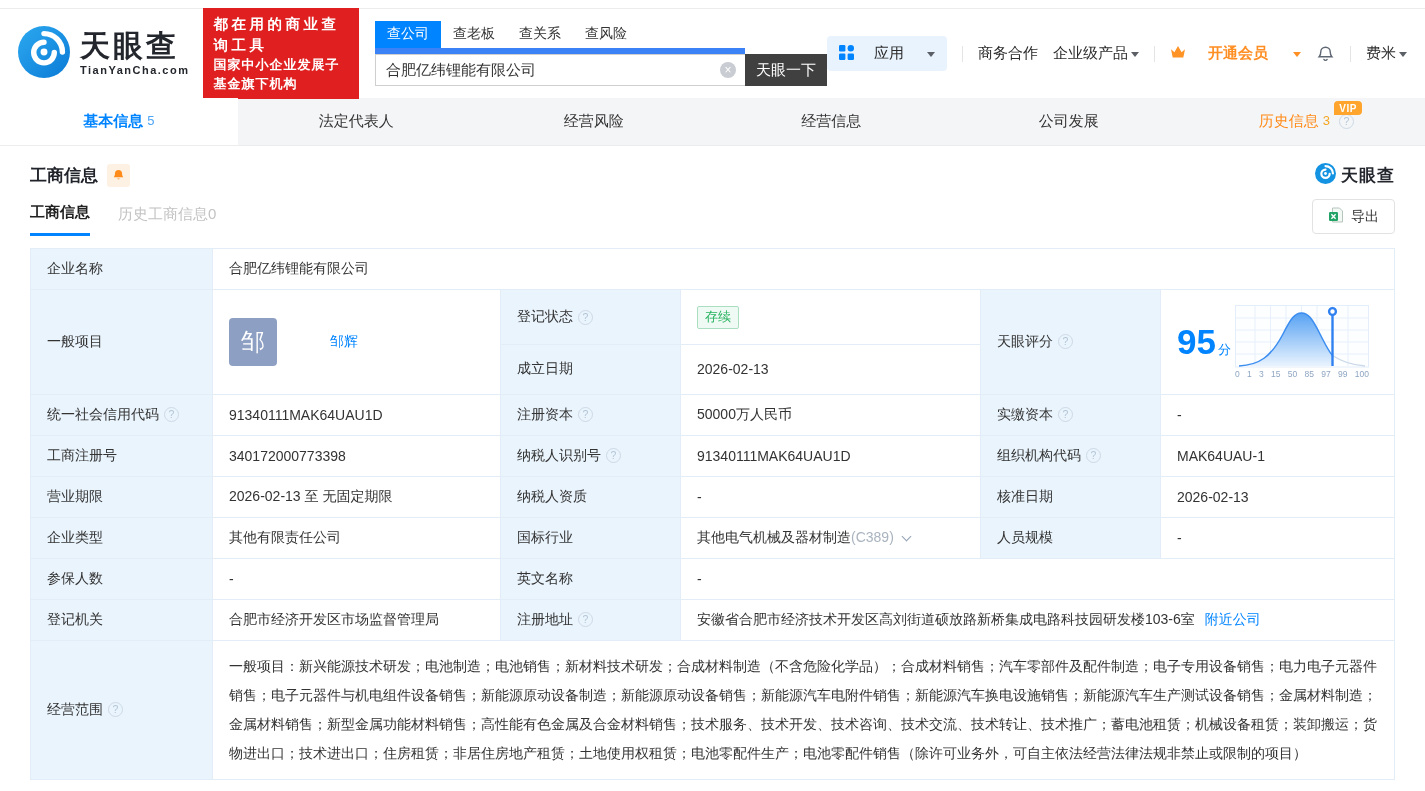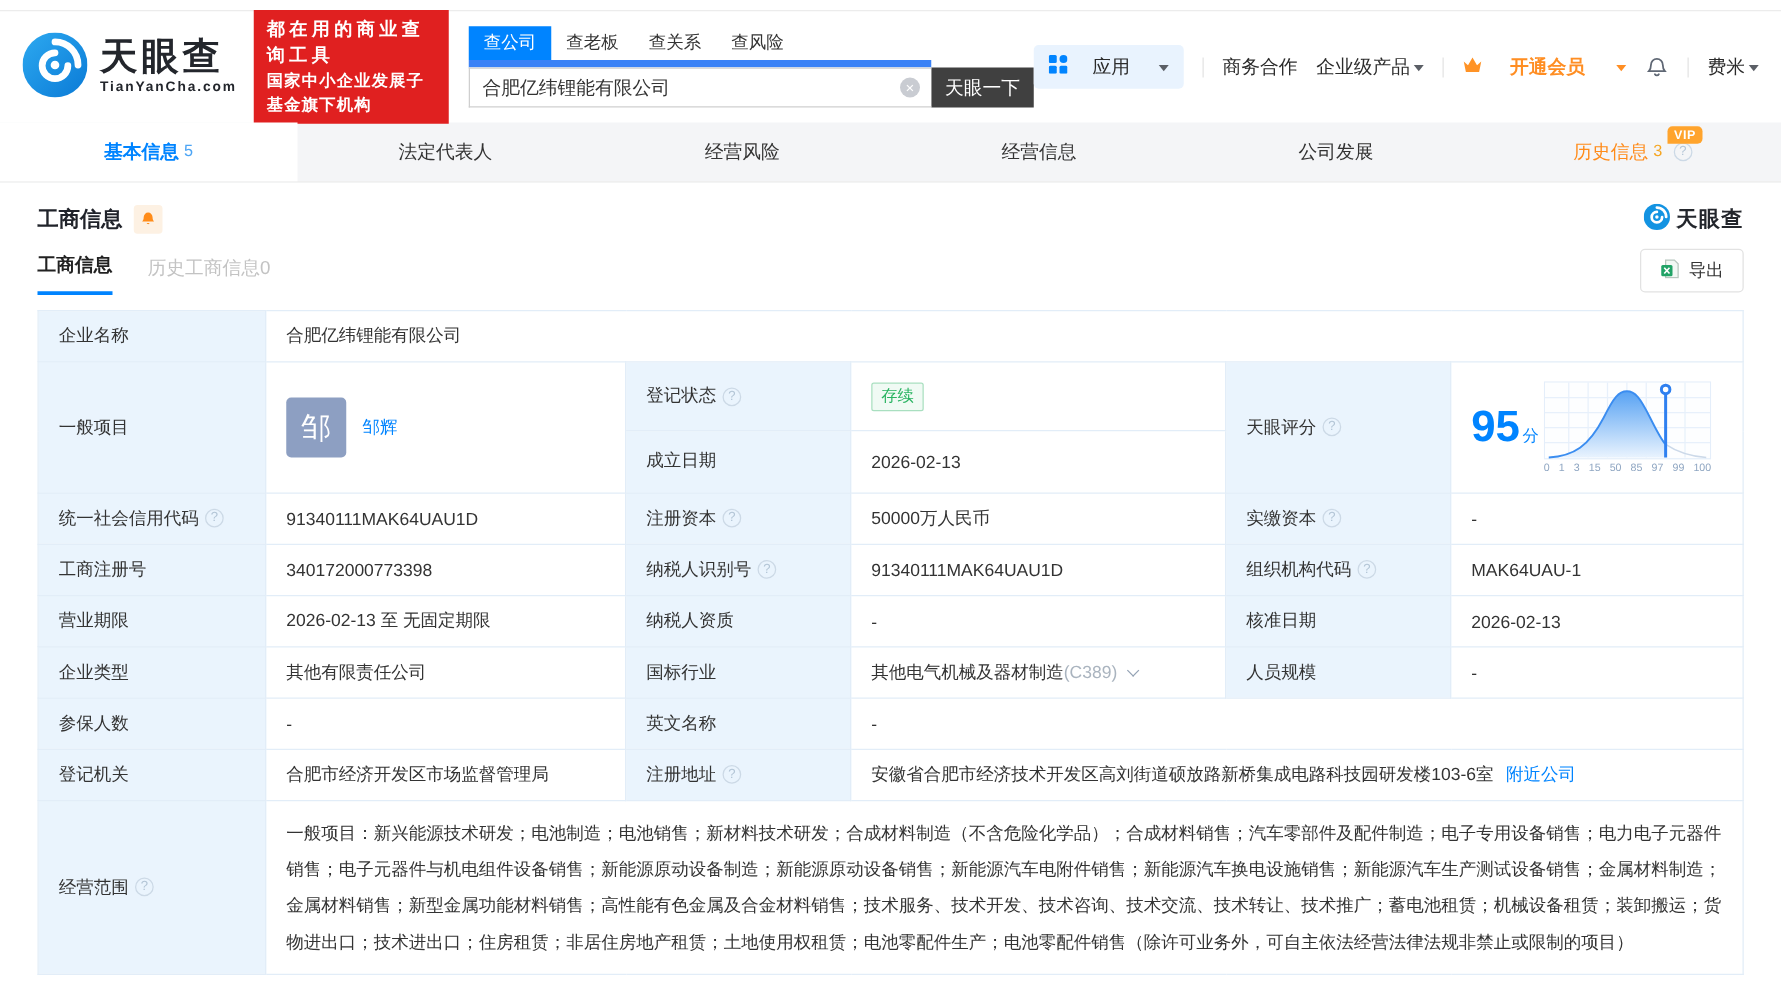--- a/index.html
+++ b/index.html
@@ -71,21 +71,21 @@
   .subtab.active { color:#222; font-weight:bold; border-bottom:3px solid #0084ff; }
   .subtab.inactive { color:#c3c3c3; margin-left:28px; }
   .export-btn { margin-left:auto; display:flex; align-items:center; gap:7px; border:1px solid #e2e2e2;
     border-radius:4px; padding:7px 15px; font-size:14px; color:#333; background:#fff; cursor:pointer;
     font-family:"Liberation Sans","DejaVu Sans",sans-serif; margin-bottom:6px; }
   
   table.info { width:100%; border-collapse:collapse; table-layout:fixed; margin-top:8px; font-size:14px; }
   table.info td { border:1px solid #e2edf8; padding:11px 16px; vertical-align:middle; color:#333; word-break:break-all; }
   td.lbl { background:#eaf4fd; color:#414b5d; }
   .lbl-inner { display:flex; align-items:center; }
-  a.lnk { color:#0084ff; text-decoration:none; cursor:pointer; }
+  a.lnk { color:#0084ff; text-decoration:none; cursor:pointer;margin-left:40px; }
   .rep-cell { display:flex; align-items:center; gap:13px; }
   .avatar { width:48px; height:48px; border-radius:4px; background:#8d9fc2; color:#fff;
     font-size:24px; display:flex; align-items:center; justify-content:center; flex:none; }
   .badge-green { display:inline-block; color:#28b360; background:#f0faf4; border:1px solid #a9dfc0;
     border-radius:2px; padding:1.5px 7px; font-size:13px; line-height:18px; }
   .gray { color:#aab4bf; }
   .chev { display:inline-block; width:7px; height:7px; border-right:1.5px solid #93a2b4;
     border-bottom:1.5px solid #93a2b4; transform:rotate(45deg); margin-left:9px; vertical-align:2px; }
   .score-cell { display:flex; align-items:center; gap:4px; padding:4px 0; }
   .score-num { font-size:35px; font-weight:bold; color:#0084ff; line-height:1; }

